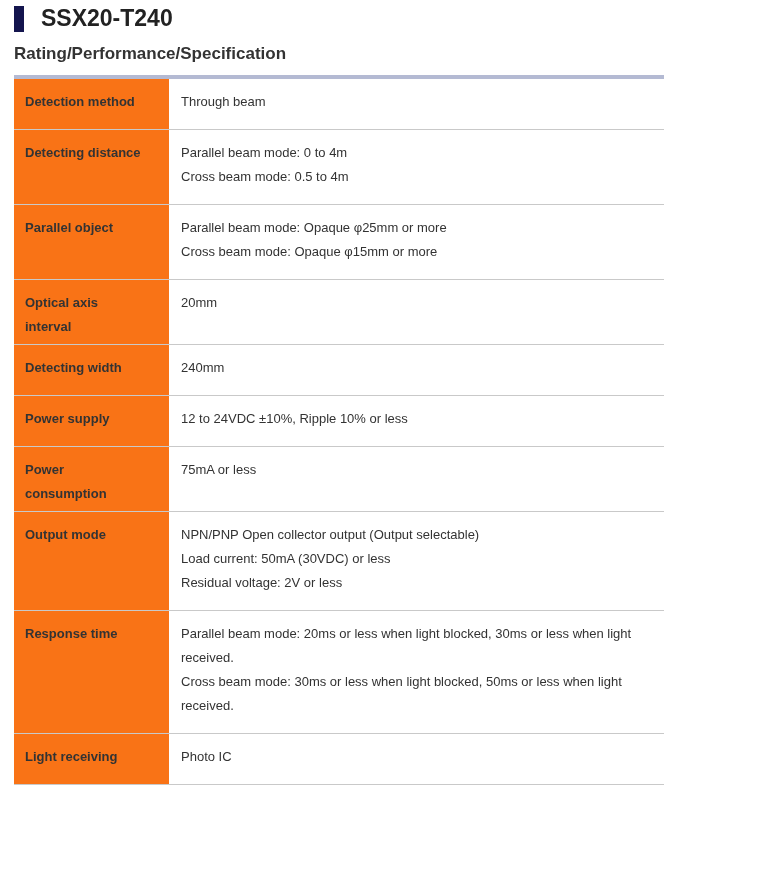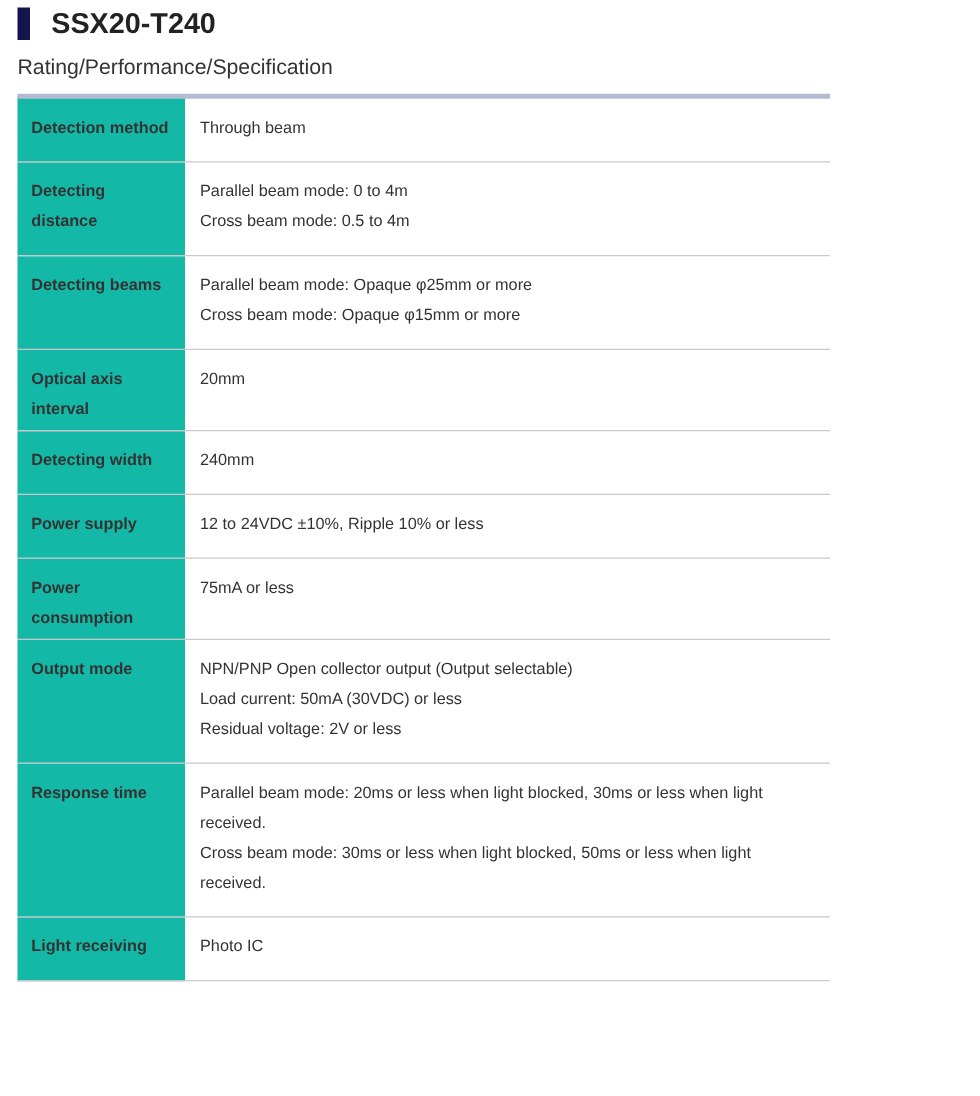--- a/index.html
+++ b/index.html
@@ -30,21 +30,21 @@
   .title {
     margin: 0;
     font-size: 23px;
     font-weight: bold;
     color: #222222;
     line-height: 27px;
   }
   .subtitle {
     margin: 12px 0 0 14px;
     font-size: 17px;
-    font-weight: normal;
+    font-weight: bold;
     color: #333333;
     line-height: 20px;
   }
 
   table.spec-table {
     border-collapse: collapse;
     table-layout: fixed;
     width: 650px;
     margin: 11px 0 0 14px;
     border-top: 4px solid #b4bad3;
@@ -52,22 +52,22 @@
   table.spec-table th,
   table.spec-table td {
     border-bottom: 1px solid #c9c9c9;
     vertical-align: top;
     font-size: 13px;
     line-height: 24px;
     white-space: pre-line;
     text-align: left;
   }
   table.spec-table th {
-    width: 134px;
-    background: #14b8a6;
+    width: 155px;
+    background: #f97316;
     font-weight: bold;
     color: #333333;
     padding: 11px 8px 5px 11px;
   }
   table.spec-table td {
     background: #ffffff;
     font-weight: normal;
     color: #333333;
     padding: 11px 10px 15px 12px;
   }
@@ -89,21 +89,21 @@
       <tr>
         <th>Detection method</th>
         <td>Through beam</td>
       </tr>
       <tr>
         <th>Detecting distance</th>
         <td>Parallel beam mode: 0 to 4m
 Cross beam mode: 0.5 to 4m</td>
       </tr>
       <tr>
-        <th>Detecting beams</th>
+        <th>Parallel object</th>
         <td>Parallel beam mode: Opaque φ25mm or more
 Cross beam mode: Opaque φ15mm or more</td>
       </tr>
       <tr>
         <th>Optical axis
 interval</th>
         <td>20mm</td>
       </tr>
       <tr>
         <th>Detecting width</th>

